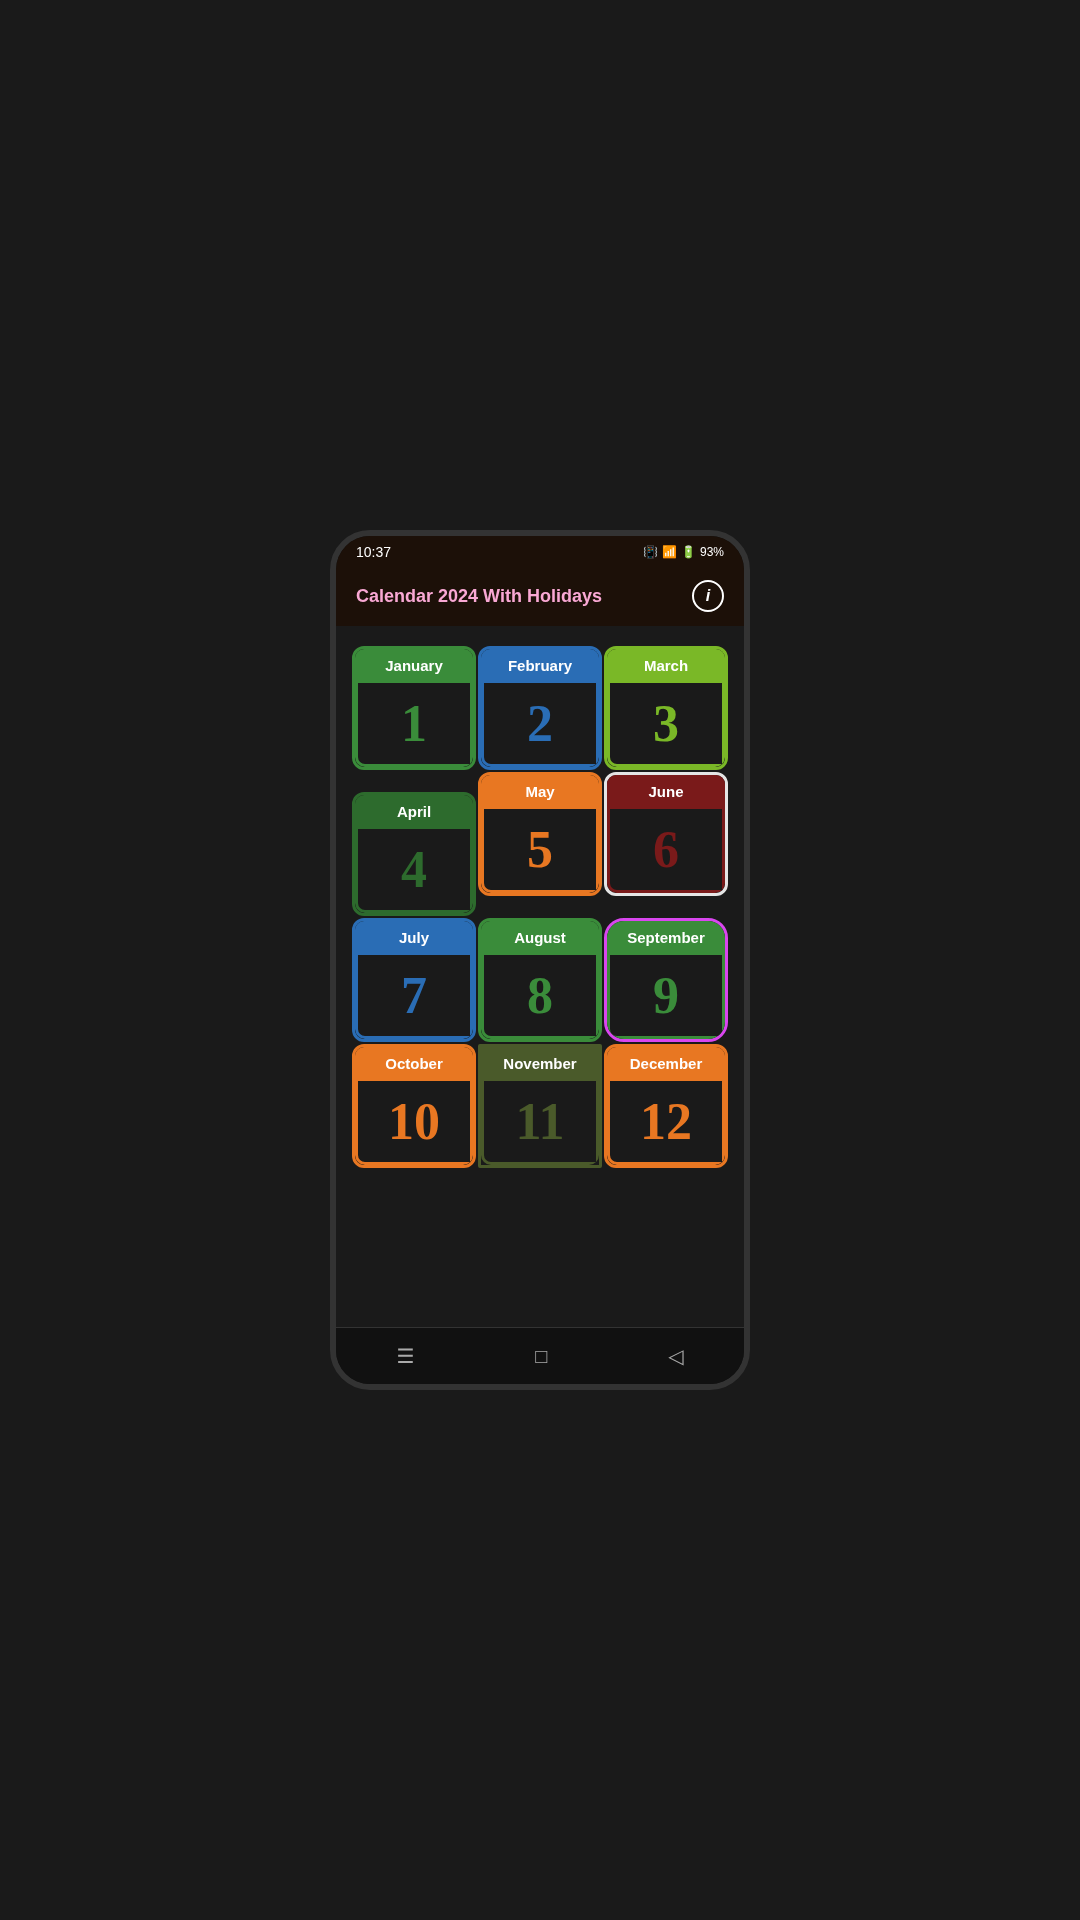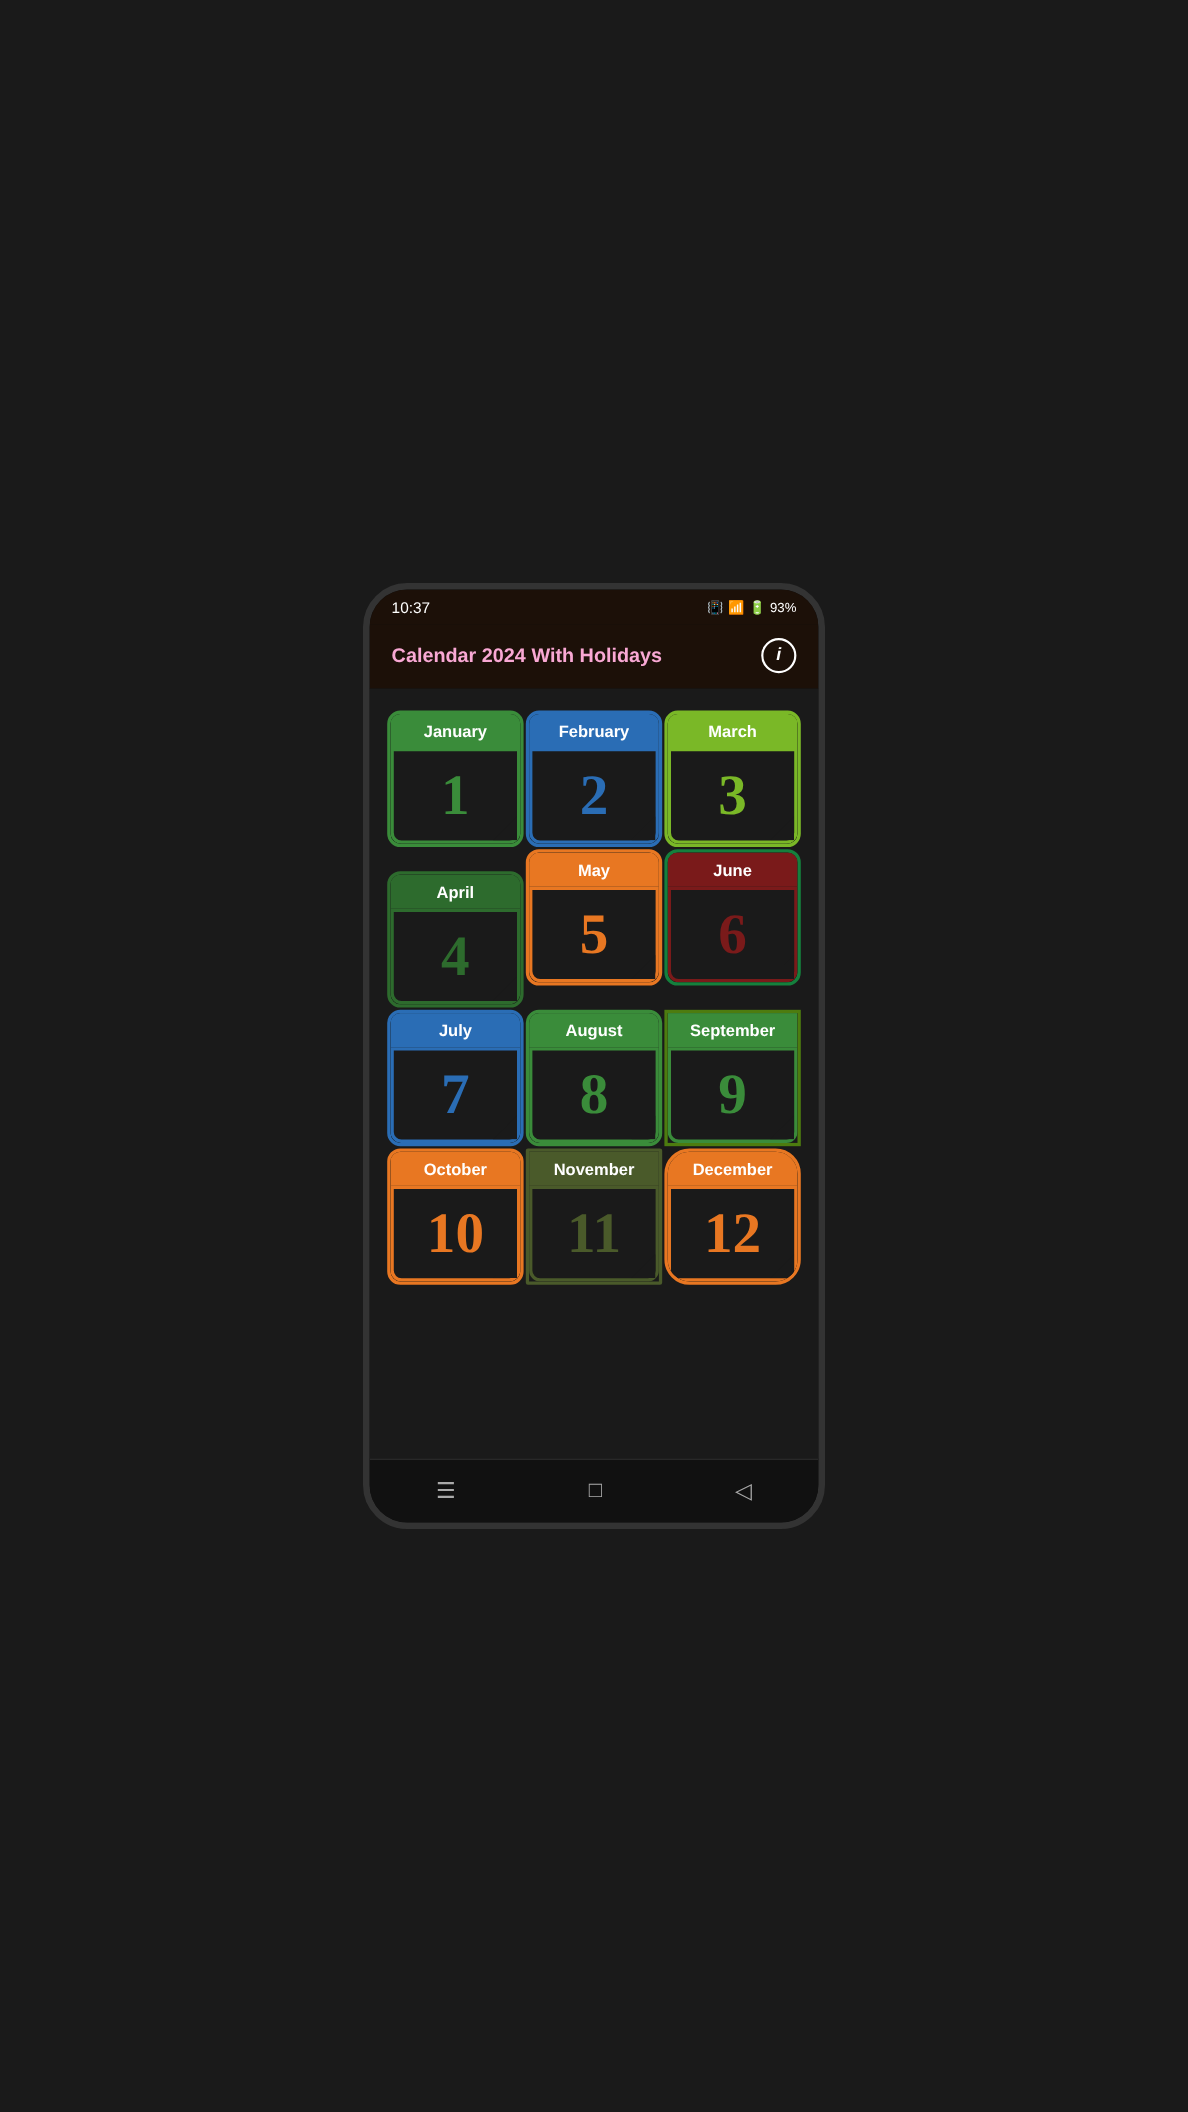--- a/index.html
+++ b/index.html
@@ -200,27 +200,27 @@
     .card-dec .month-header { background: #e87722; }
     .card-dec .month-body { border-color: #e87722; border-radius: 0 0 10px 10px; }
     .card-dec .month-number { color: #e87722; }
 
     
     .card-jan { border: 3px solid #3a8c3a; border-radius: 12px; }
     .card-feb { border: 3px solid #2a6db5; border-radius: 12px; }
     .card-mar { border: 3px solid #7ab827; border-radius: 12px; }
     .card-apr { border: 3px solid #2d6b2d; border-radius: 12px; margin-top: 20px; }
     .card-may { border: 3px solid #e87722; border-radius: 12px; }
-    .card-jun { border: 3px solid #15803d; border-radius: 12px; justify-content: space-between; }
+    .card-jun { border: 3px solid #e5e5e5; border-radius: 12px; justify-content: space-between; }
     .card-jul { border: 3px solid #2a6db5; border-radius: 12px; }
     .card-aug { border: 3px solid #3a8c3a; border-radius: 12px; }
-    .card-sep { border: 3px solid #4d7c0f; border-radius: 0; }
+    .card-sep { border: 3px solid #d946ef; border-radius: 20px; }
     .card-oct { border: 3px solid #e87722; border-radius: 12px; }
     .card-nov { border: 3px solid #4a5a2a; border-radius: 2px; }
-    .card-dec { border: 3px solid #e87722; border-radius: 23px; }
+    .card-dec { border: 3px solid #e87722; border-radius: 12px; }
 
     .nav-bar {
       background: #111;
       display: flex;
       justify-content: space-around;
       align-items: center;
       padding: 12px 0;
       flex-shrink: 0;
       border-top: 1px solid #333;
     }

